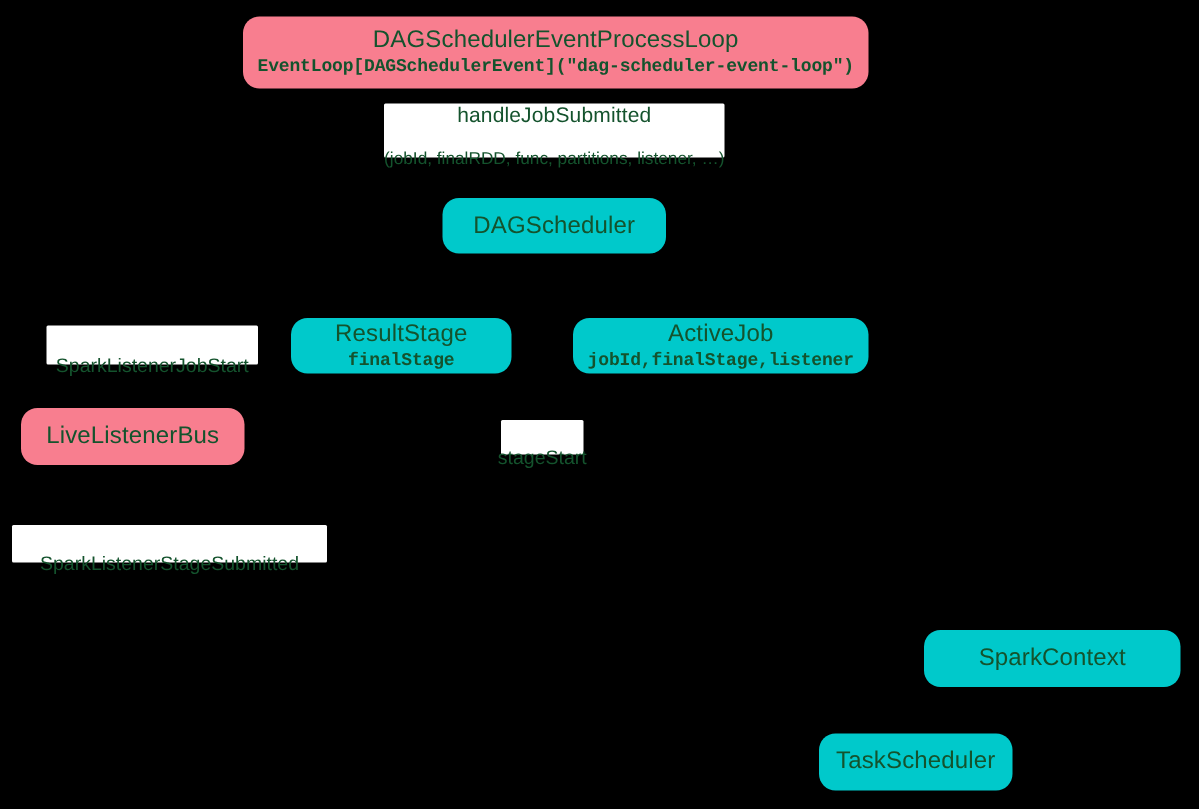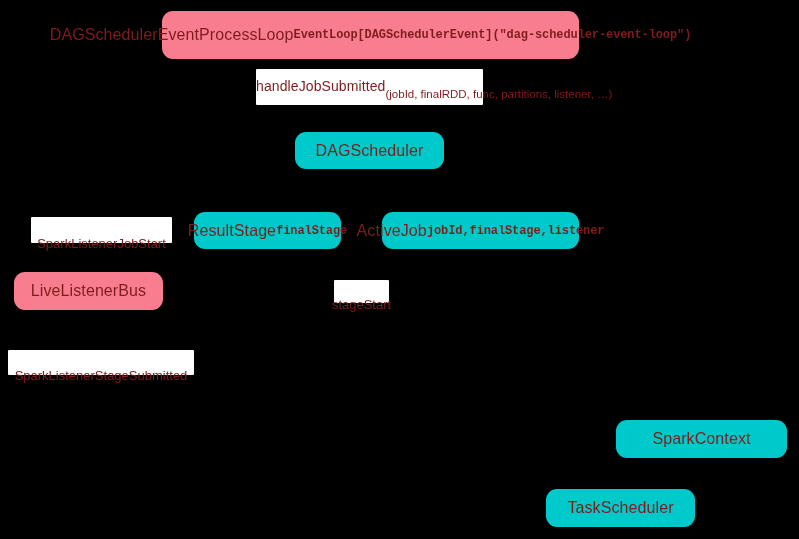--- a/index.html
+++ b/index.html
@@ -16,25 +16,25 @@
     overflow: hidden;
     font-family: "Liberation Sans", sans-serif;
     -webkit-font-smoothing: antialiased;
   }
 
   
   .node {
     position: absolute;
     box-sizing: border-box;
     display: flex;
-    flex-direction: row;
+    flex-direction: column;
     align-items: center;
     justify-content: center;
     text-align: center;
-    color: #7f1d1d;
+    color: #14532d;
     line-height: 1.12;
     white-space: nowrap;
   }
 
   
   .node.rounded {
     border-radius: 11px;
   }
   .node.teal   { background: #00c9cb; }
   .node.pink   { background: #f87e8f; }
@@ -78,24 +78,24 @@
 
   
   #n-eventloop          { left:162px; top:11px;  width:417px; height:48px; }
   #n-handlejob          { left:256px; top:69px;  width:227px; height:36px;justify-content:space-between; }
   #n-dagscheduler       { left:295px; top:132px; width:149px; height:37px; }
   #n-jobstart           { left:31px;  top:217px; width:141px; height:26px; }
   #n-resultstage        { left:194px; top:212px; width:147px; height:37px; }
   #n-activejob          { left:382px; top:212px; width:197px; height:37px; }
   #n-livelistenerbus    { left:14px;  top:272px; width:149px; height:38px; }
   #n-stagestart         { left:334px; top:280px; width:55px;  height:23px; }
-  #n-stagesubmitted     { left:8px;   top:350px; width:186px; height:25px; }
+  #n-stagesubmitted     { left:8px;   top:350px; width:210px; height:25px; }
   #n-outputcommit       { left:255px; top:333px; width:229px; height:38px; }
   #n-sparkcontext       { left:616px; top:420px; width:171px; height:38px; }
-  #n-taskscheduler      { left:546px; top:489px; width:149px; height:38px; }
+  #n-taskscheduler      { left:546px; top:489px; width:129px; height:38px; }
 </style>
 </head>
 <body>
 
 <div id="canvas">
 
   <div class="node rounded pink" id="n-eventloop">
     <div class="title">DAGSchedulerEventProcessLoop</div>
     <div class="sub-mono">EventLoop[DAGSchedulerEvent]("dag-scheduler-event-loop")</div>
   </div>

